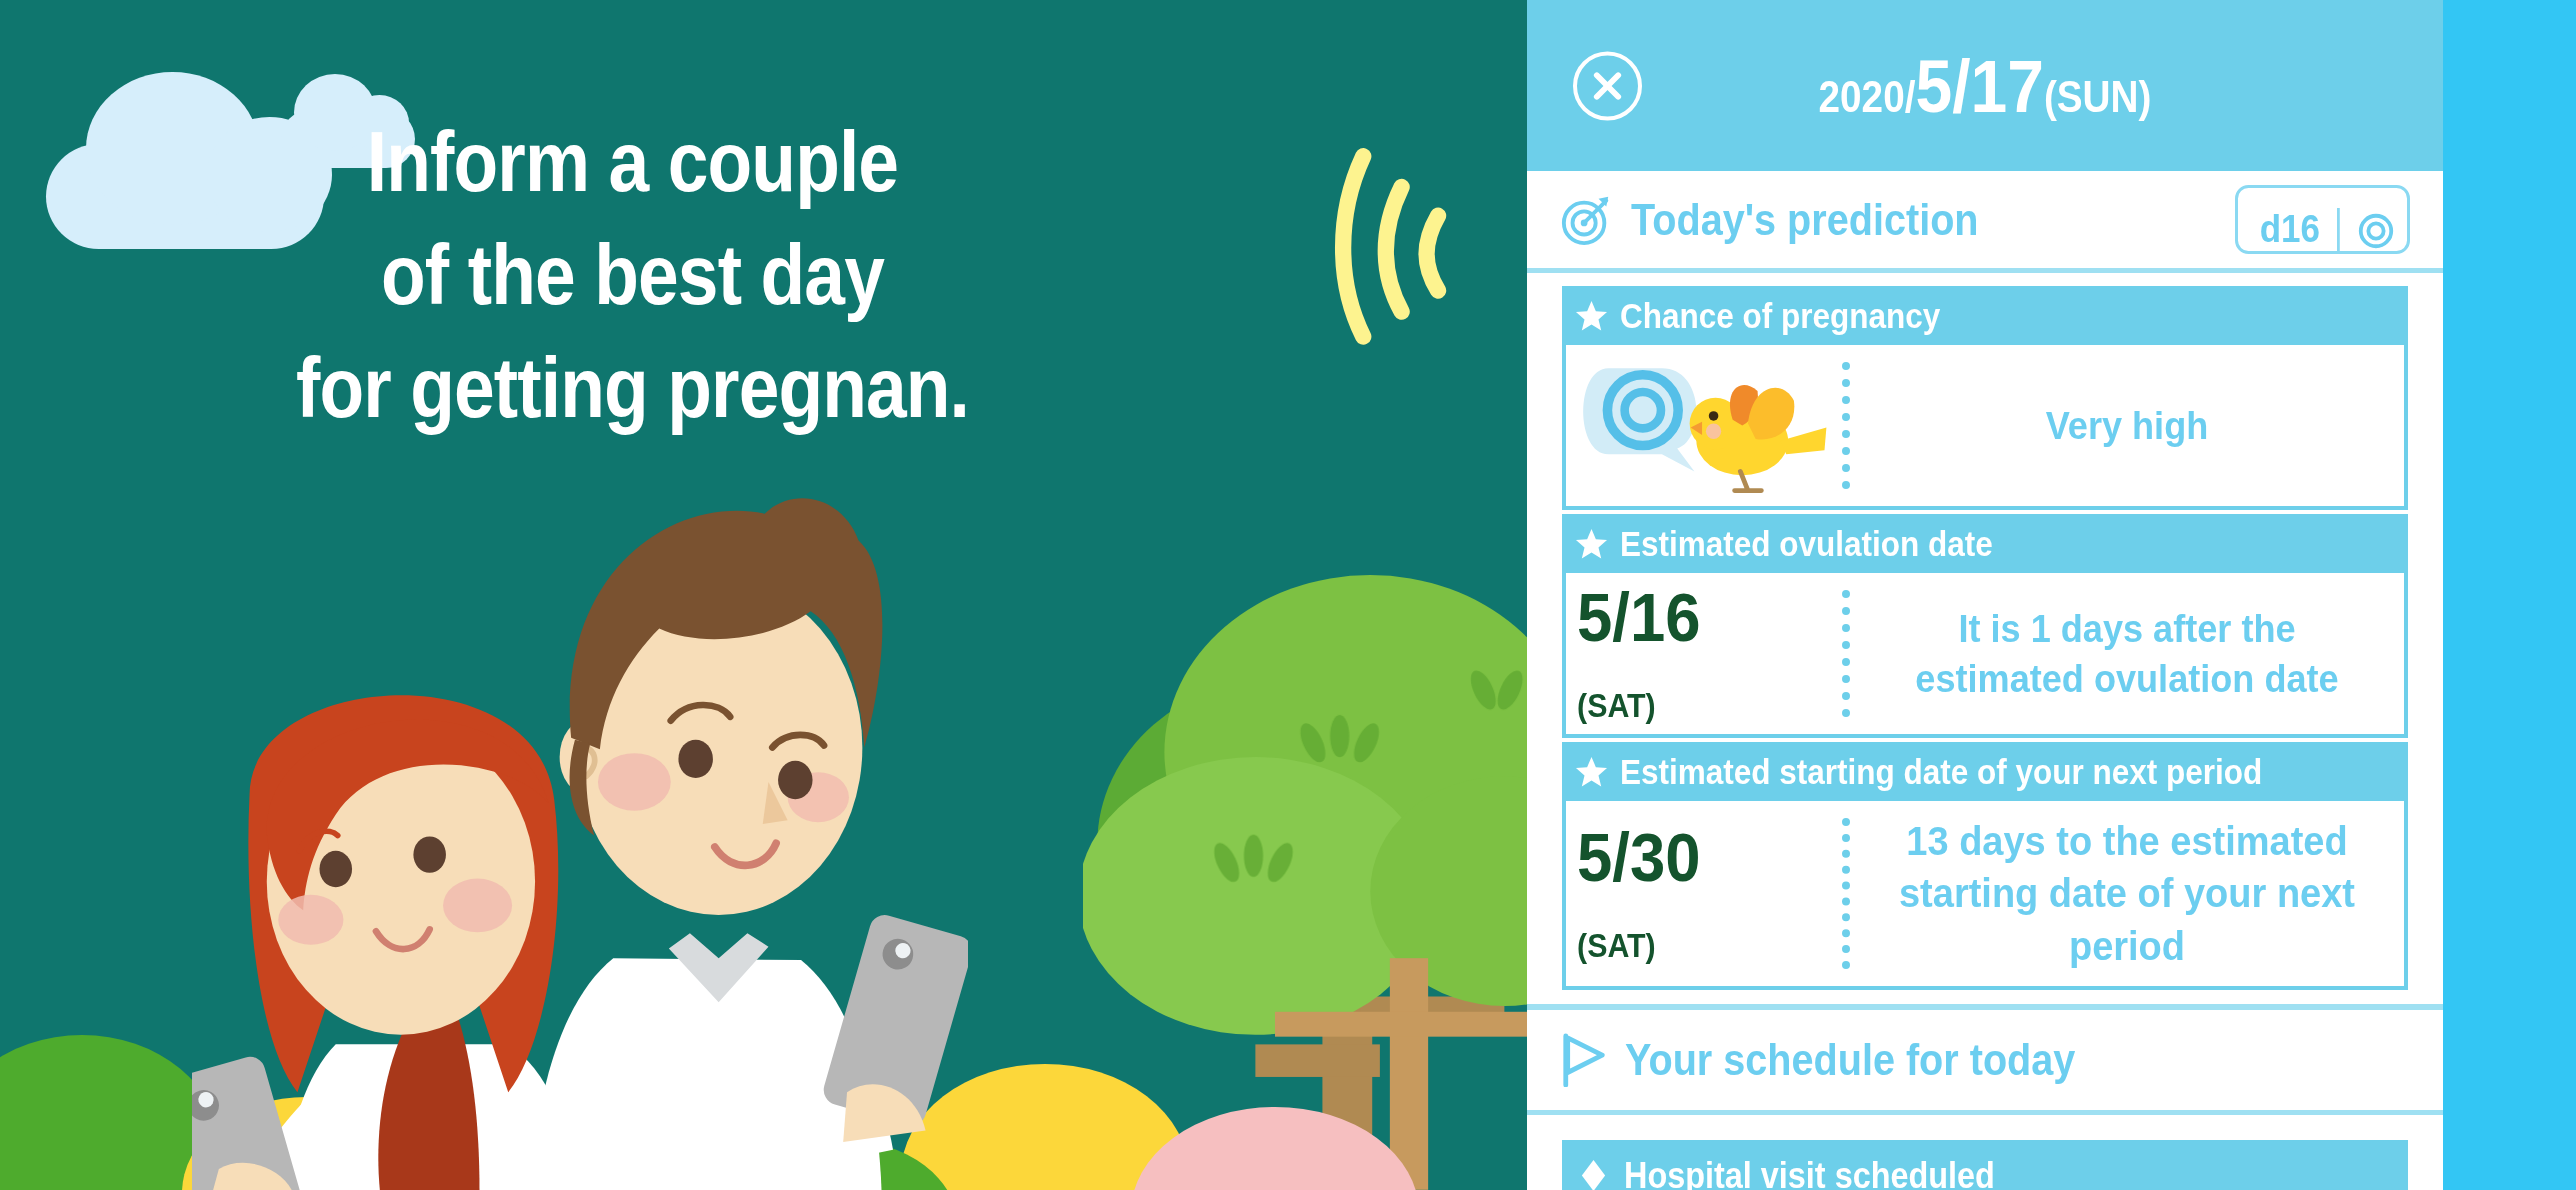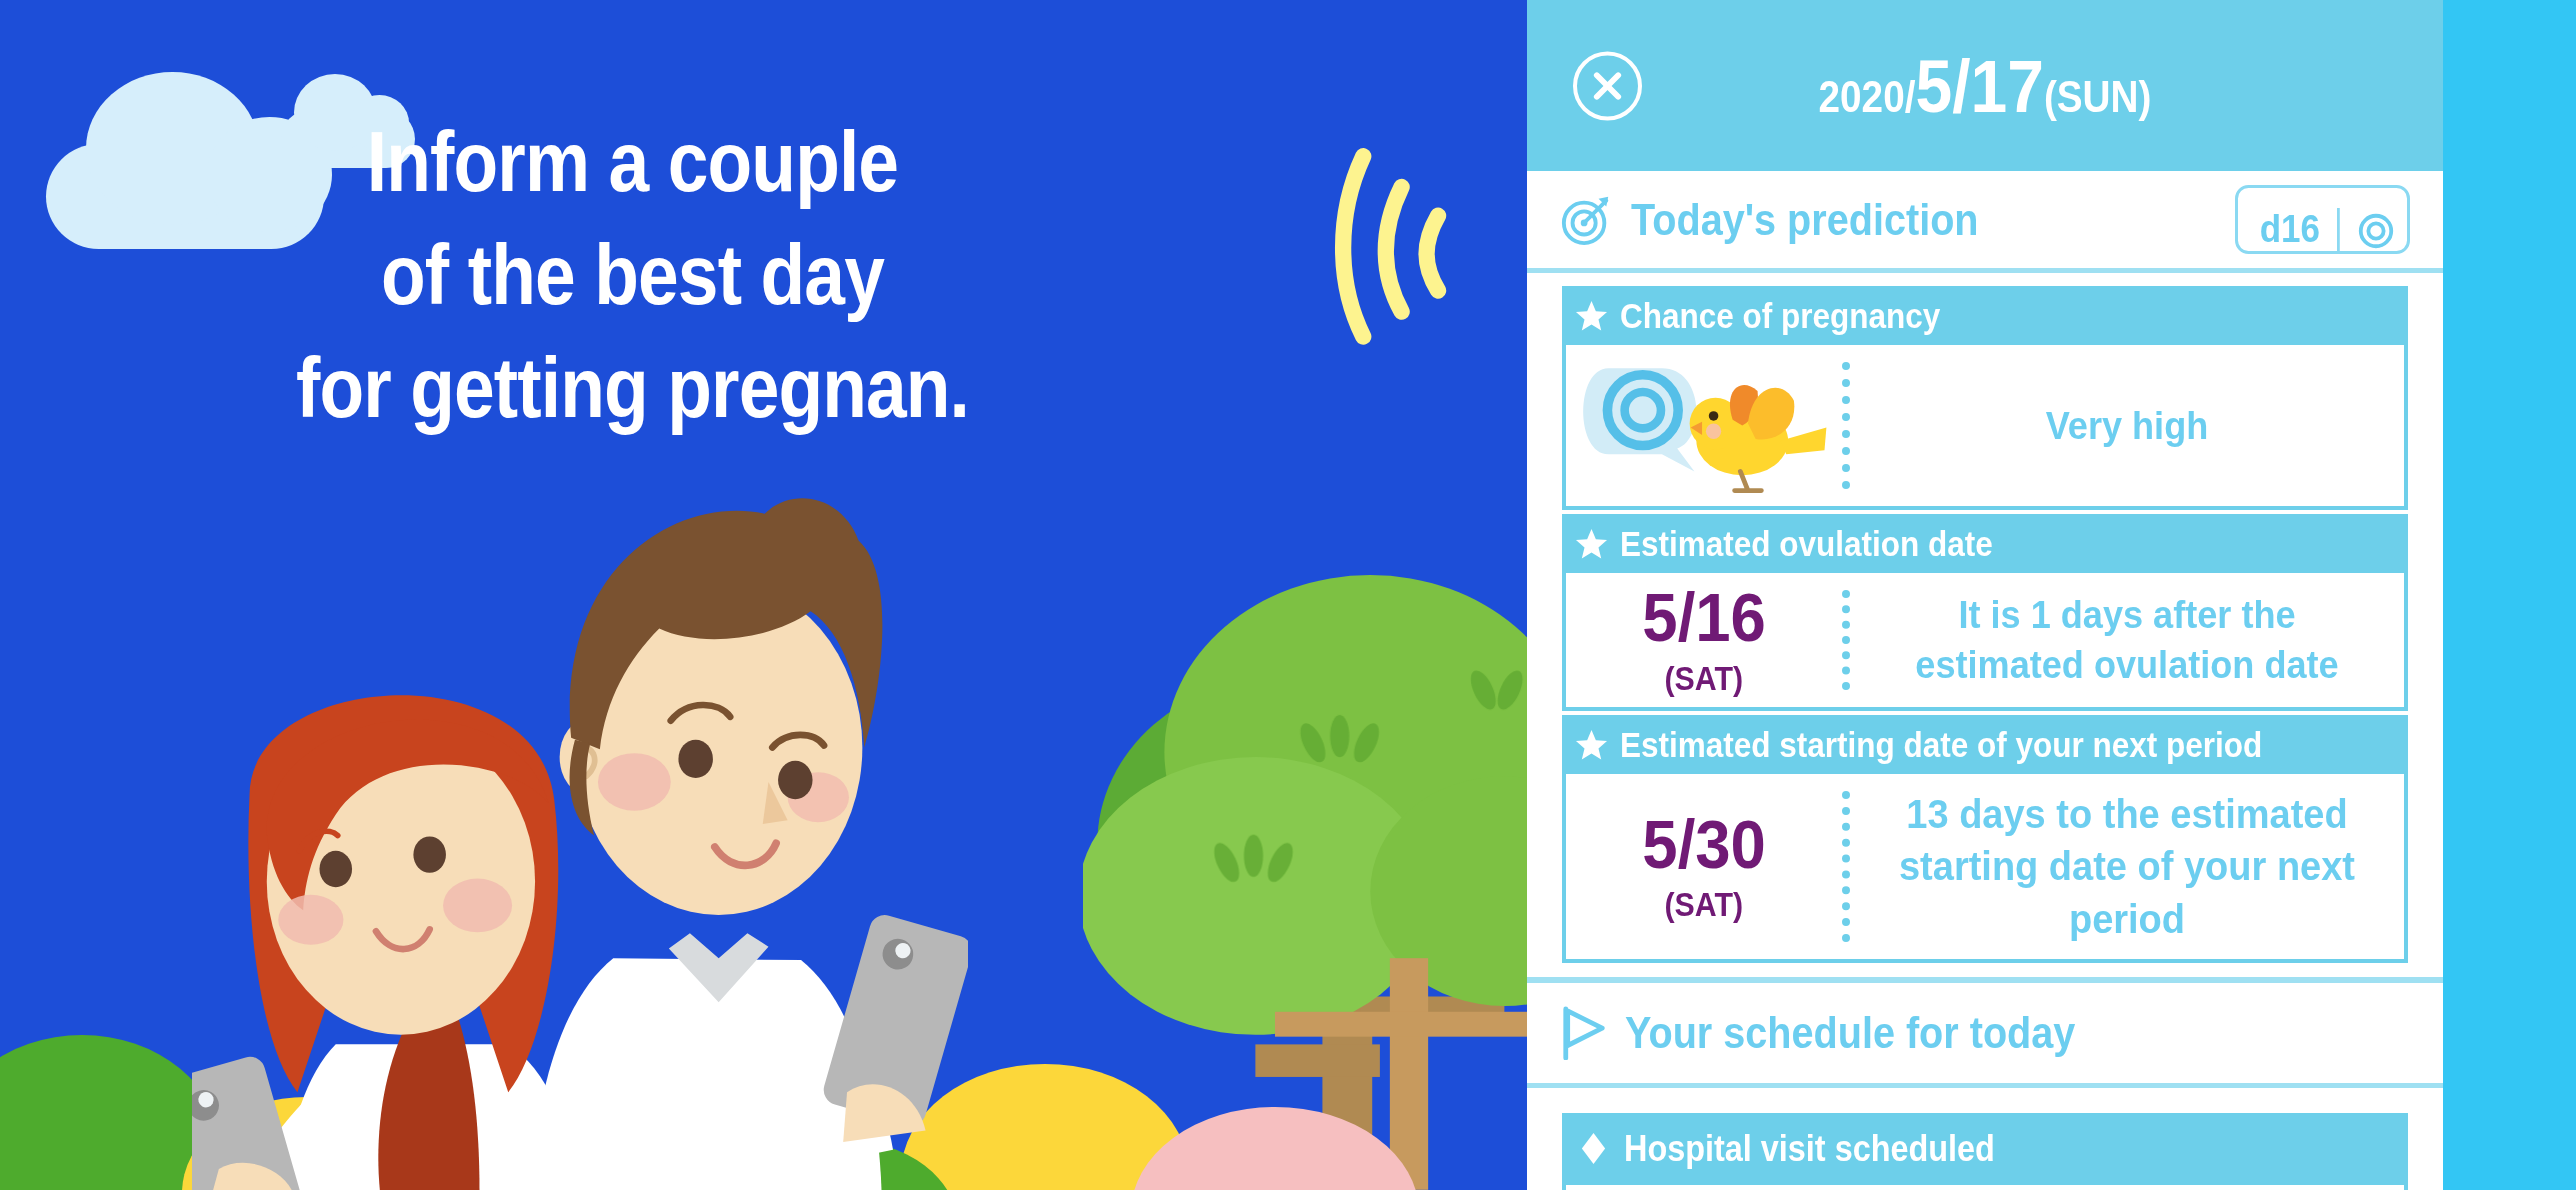--- a/index.html
+++ b/index.html
@@ -4,21 +4,21 @@
 <style>
   * { margin:0; padding:0; box-sizing:border-box; }
   html,body{ width:2576px; height:1190px; overflow:hidden; }
   body{
     font-family:"Liberation Sans", sans-serif;
     background:#33c6f4;
   }
   .screen{ position:relative; width:2576px; height:1190px; overflow:hidden; background:#33c6f4; }
 
   
-  .promo{ position:absolute; left:0; top:0; width:1527px; height:1190px; overflow:hidden; background:#1d4ed8; }
+  .promo{ position:absolute; left:0; top:0; width:1527px; height:1190px; overflow:hidden; background:#0f766e; }
 
   .cloud{ position:absolute; background:#d6eefb; border-radius:957px; }
   .cloud-big{ left:46px; top:144px; width:278px; height:105px; border-radius:58px; }
   .cloud-big::before{ content:""; position:absolute; left:40px; top:-72px; width:173px; height:153px; background:#d6eefb; border-radius:50%; }
   .cloud-big::after{ content:""; position:absolute; left:161px; top:-27px; width:125px; height:115px; background:#d6eefb; border-radius:50%; }
   .cloud-sm{ left:281px; top:110px; width:134px; height:58px; border-radius:33px; }
   .cloud-sm::before{ content:""; position:absolute; left:13.4px; top:-36px; width:82px; height:77px; background:#d6eefb; border-radius:50%; }
   .cloud-sm::after{ content:""; position:absolute; left:69px; top:-15.3px; width:59px; height:56px; background:#d6eefb; border-radius:50%; }
 
   .headline{
@@ -105,22 +105,22 @@
     font-size:35px; font-weight:bold; white-space:nowrap;
     transform:scaleX(0.9); transform-origin:left center;
   }
   .row-card{
     border:4.8px solid #6dcfea; border-top:none;
     background:#ffffff; display:flex; align-items:stretch;
     margin-bottom:4px;
   }
   .row-left{
     width:276px; flex:0 0 auto;
-    display:flex; flex-direction:column; align-items:center; justify-content:center;
-    color:#701a75; padding:9.6px 0;
+    display:flex; flex-direction:column; justify-content:center;
+    color:#14532d; padding:9.6px 0;gap:27px;
   }
   .row-date{ font-size:69px; font-weight:bold; line-height:1.0; transform:scaleX(0.92); }
   .row-dow{ font-size:33px; font-weight:bold; margin-top:7.7px; transform:scaleX(0.92); }
   .row-sep{
     width:0; flex:0 0 auto; border-left:8.6px dotted #6dcfea;
     margin:17px 0;
   }
   .row-right{
     flex:1; display:flex; align-items:center; justify-content:center;
     color:#6ccef0; font-size:38px; font-weight:bold; line-height:1.32;

